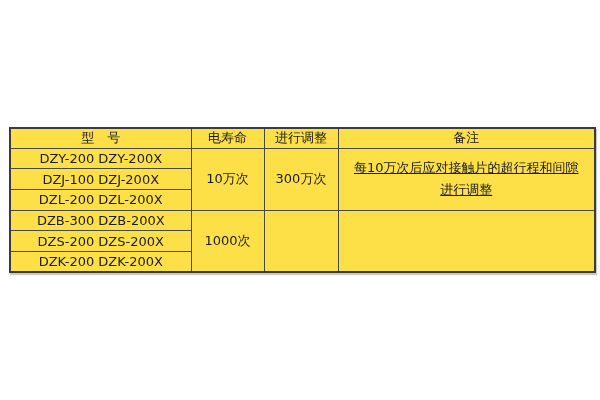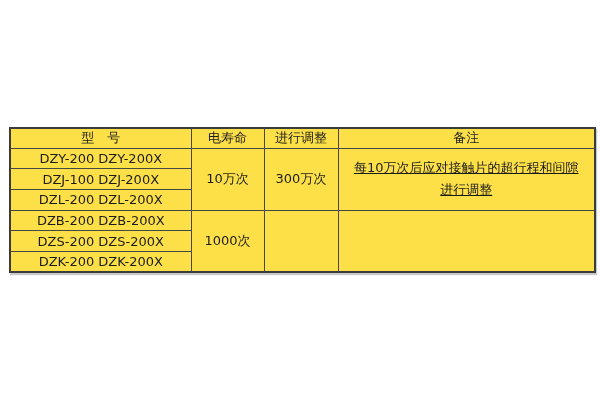--- a/index.html
+++ b/index.html
@@ -92,21 +92,21 @@
         </td>
       </tr>
       <tr>
         <td class="model-cell">
           <span>DZL-200</span>
           <span>DZL-200X</span>
         </td>
       </tr>
       <tr>
         <td class="model-cell">
-          <span>DZB-200</span>
+          <span>DZB-300</span>
           <span>DZB-200X</span>
         </td>
         <td rowspan="3">1000次</td>
         <td rowspan="3"></td>
         <td rowspan="3" class="remark-cell">
           <div></div>
           <div></div>
         </td>
       </tr>
       <tr>

